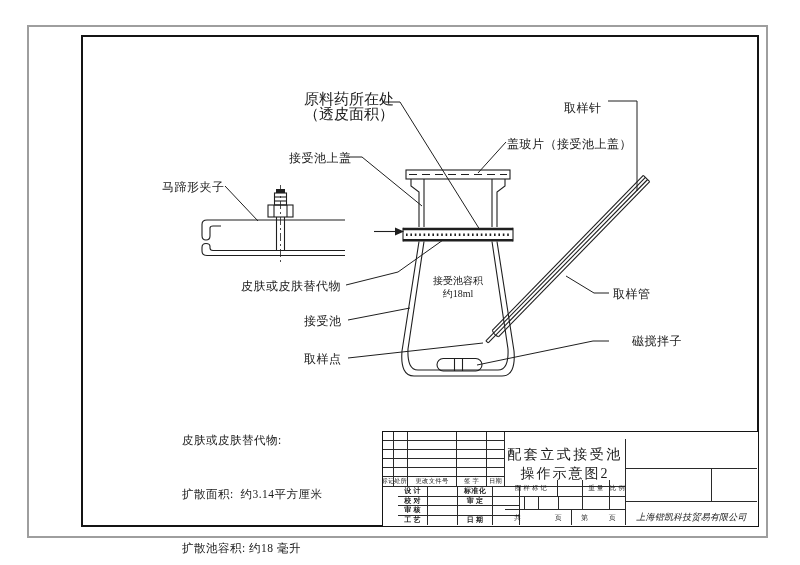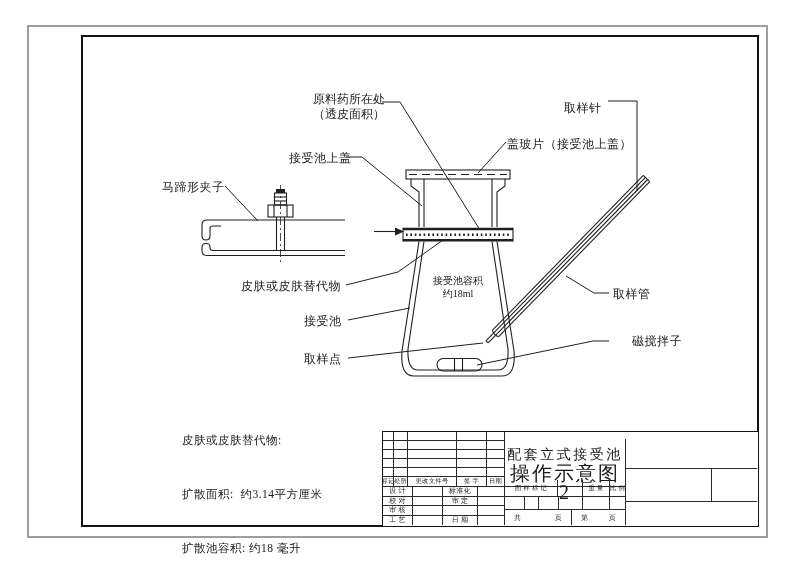--- a/index.html
+++ b/index.html
@@ -14,44 +14,44 @@
   svg.geom { position:absolute; left:0; top:0; }
   svg .ln  { stroke:#1f1f1f; stroke-width:1.1; fill:none; }
   svg .thick { stroke:#1f1f1f; stroke-width:2.4; fill:none; }
   svg .dots { stroke:#1f1f1f; stroke-width:2.6; fill:none; stroke-dasharray:1.6 2.8; }
   svg .dash { stroke:#1f1f1f; stroke-width:1.1; fill:none; stroke-dasharray:8 5; }
   svg .cl   { stroke:#1f1f1f; stroke-width:0.8; fill:none; stroke-dasharray:8 3 2 3; }
   svg .leader path { stroke:#1f1f1f; stroke-width:1; fill:none; }
   svg .fill { fill:#1f1f1f; stroke:none; }
 
   .lbl { position:absolute; font-size:12px; letter-spacing:0.5px; white-space:nowrap; }
-  .lbl2 { position:absolute; width:104px; text-align:center; font-size:12px; line-height:15px; white-space:nowrap; }
+  .lbl2 { position:absolute; width:104px; text-align:center; font-size:15px; line-height:15px; white-space:nowrap; }
   .vol { position:absolute; left:421px; top:274px; width:74px; text-align:center;
     font-size:10px; line-height:13px; }
   .params { position:absolute; left:182px; top:395px; font-size:11.5px; line-height:18px;
     letter-spacing:0.5px; white-space:pre; }
 
   
   .tb { position:absolute; left:382px; top:431px; width:377px; height:96px;
     border:1.6px solid #141414; box-sizing:border-box; background:#fff; }
   .tb .sec { position:absolute; box-sizing:border-box;margin-top:7px; }
   .tb .grid { display:grid; }
   .tb .c { border-right:1px solid #2a2a2a; border-bottom:1px solid #2a2a2a;
     display:flex; align-items:center; justify-content:center; overflow:hidden;
     font-size:6.3px; letter-spacing:0.3px; white-space:nowrap; }
   .tb .c.nb { border-bottom:none; }
   .tb .sig { font-size:7px; }
   .rev-grid { position:absolute; left:0; top:0; width:122px; height:55px;
     grid-template-columns:11px 14px 49px 30px 18px; grid-template-rows:repeat(5,9px) 10px; }
-  .sig-grid { position:absolute; left:0; top:55px; width:122px; height:38px;
-    grid-template-columns:30px 30px 35px 27px; grid-template-rows:repeat(4,9.5px); }
+  .sig-grid { position:absolute; left:15px; top:55px; width:122px; height:38px;
+    grid-template-columns:30px 30px 35px 27px; grid-template-rows:repeat(4,9.5px);font-weight:bold; }
   .title-box { left:122px; top:0; width:121px; height:48px; border-bottom:1px solid #2a2a2a;
     border-right:1px solid #2a2a2a; text-align:center; }
   .title-box .t1 { margin-top:6px; font-size:14px; letter-spacing:2.5px; line-height:19px; }
-  .title-box .t2 { font-size:20px; letter-spacing:2px; line-height:19px; }
+  .title-box .t2 { font-size:14px; letter-spacing:2px; line-height:19px; }
   .info-row  { position:absolute; left:122px; top:48px; width:121px; height:17px;
     grid-template-columns:53px 25px 27px 16px; grid-template-rows:17px; }
   .small-row { position:absolute; left:122px; top:65px; width:121px; height:13px;
     grid-template-columns:20px 14px 20px 24px 27px 16px; grid-template-rows:13px; }
   .pages-row { position:absolute; left:122px; top:78px; width:121px; height:15px;
     grid-template-columns:67px 54px; grid-template-rows:15px; }
   .pages-row .c { justify-content:space-between; padding:0 9px; font-size:7px; }
   .rbox1 { left:243px; top:0; width:131px; height:30px; border-bottom:1px solid #2a2a2a; }
   .rbox2 { left:243px; top:30px; width:131px; height:33px; border-bottom:1px solid #2a2a2a; }
   .rbox2 .split { position:absolute; left:0; top:0; width:85px; height:100%;
@@ -244,15 +244,16 @@
       <div class="c nb">
         <span>第</span>
         <span>页</span>
       </div>
     </div>
 
     <div class="sec rbox1"></div>
     <div class="sec rbox2">
       <div class="split"></div>
     </div>
+    <div class="sec company">上海锴凯科技贸易有限公司</div>
   </div>
 
 </div>
 
 </body></html>

